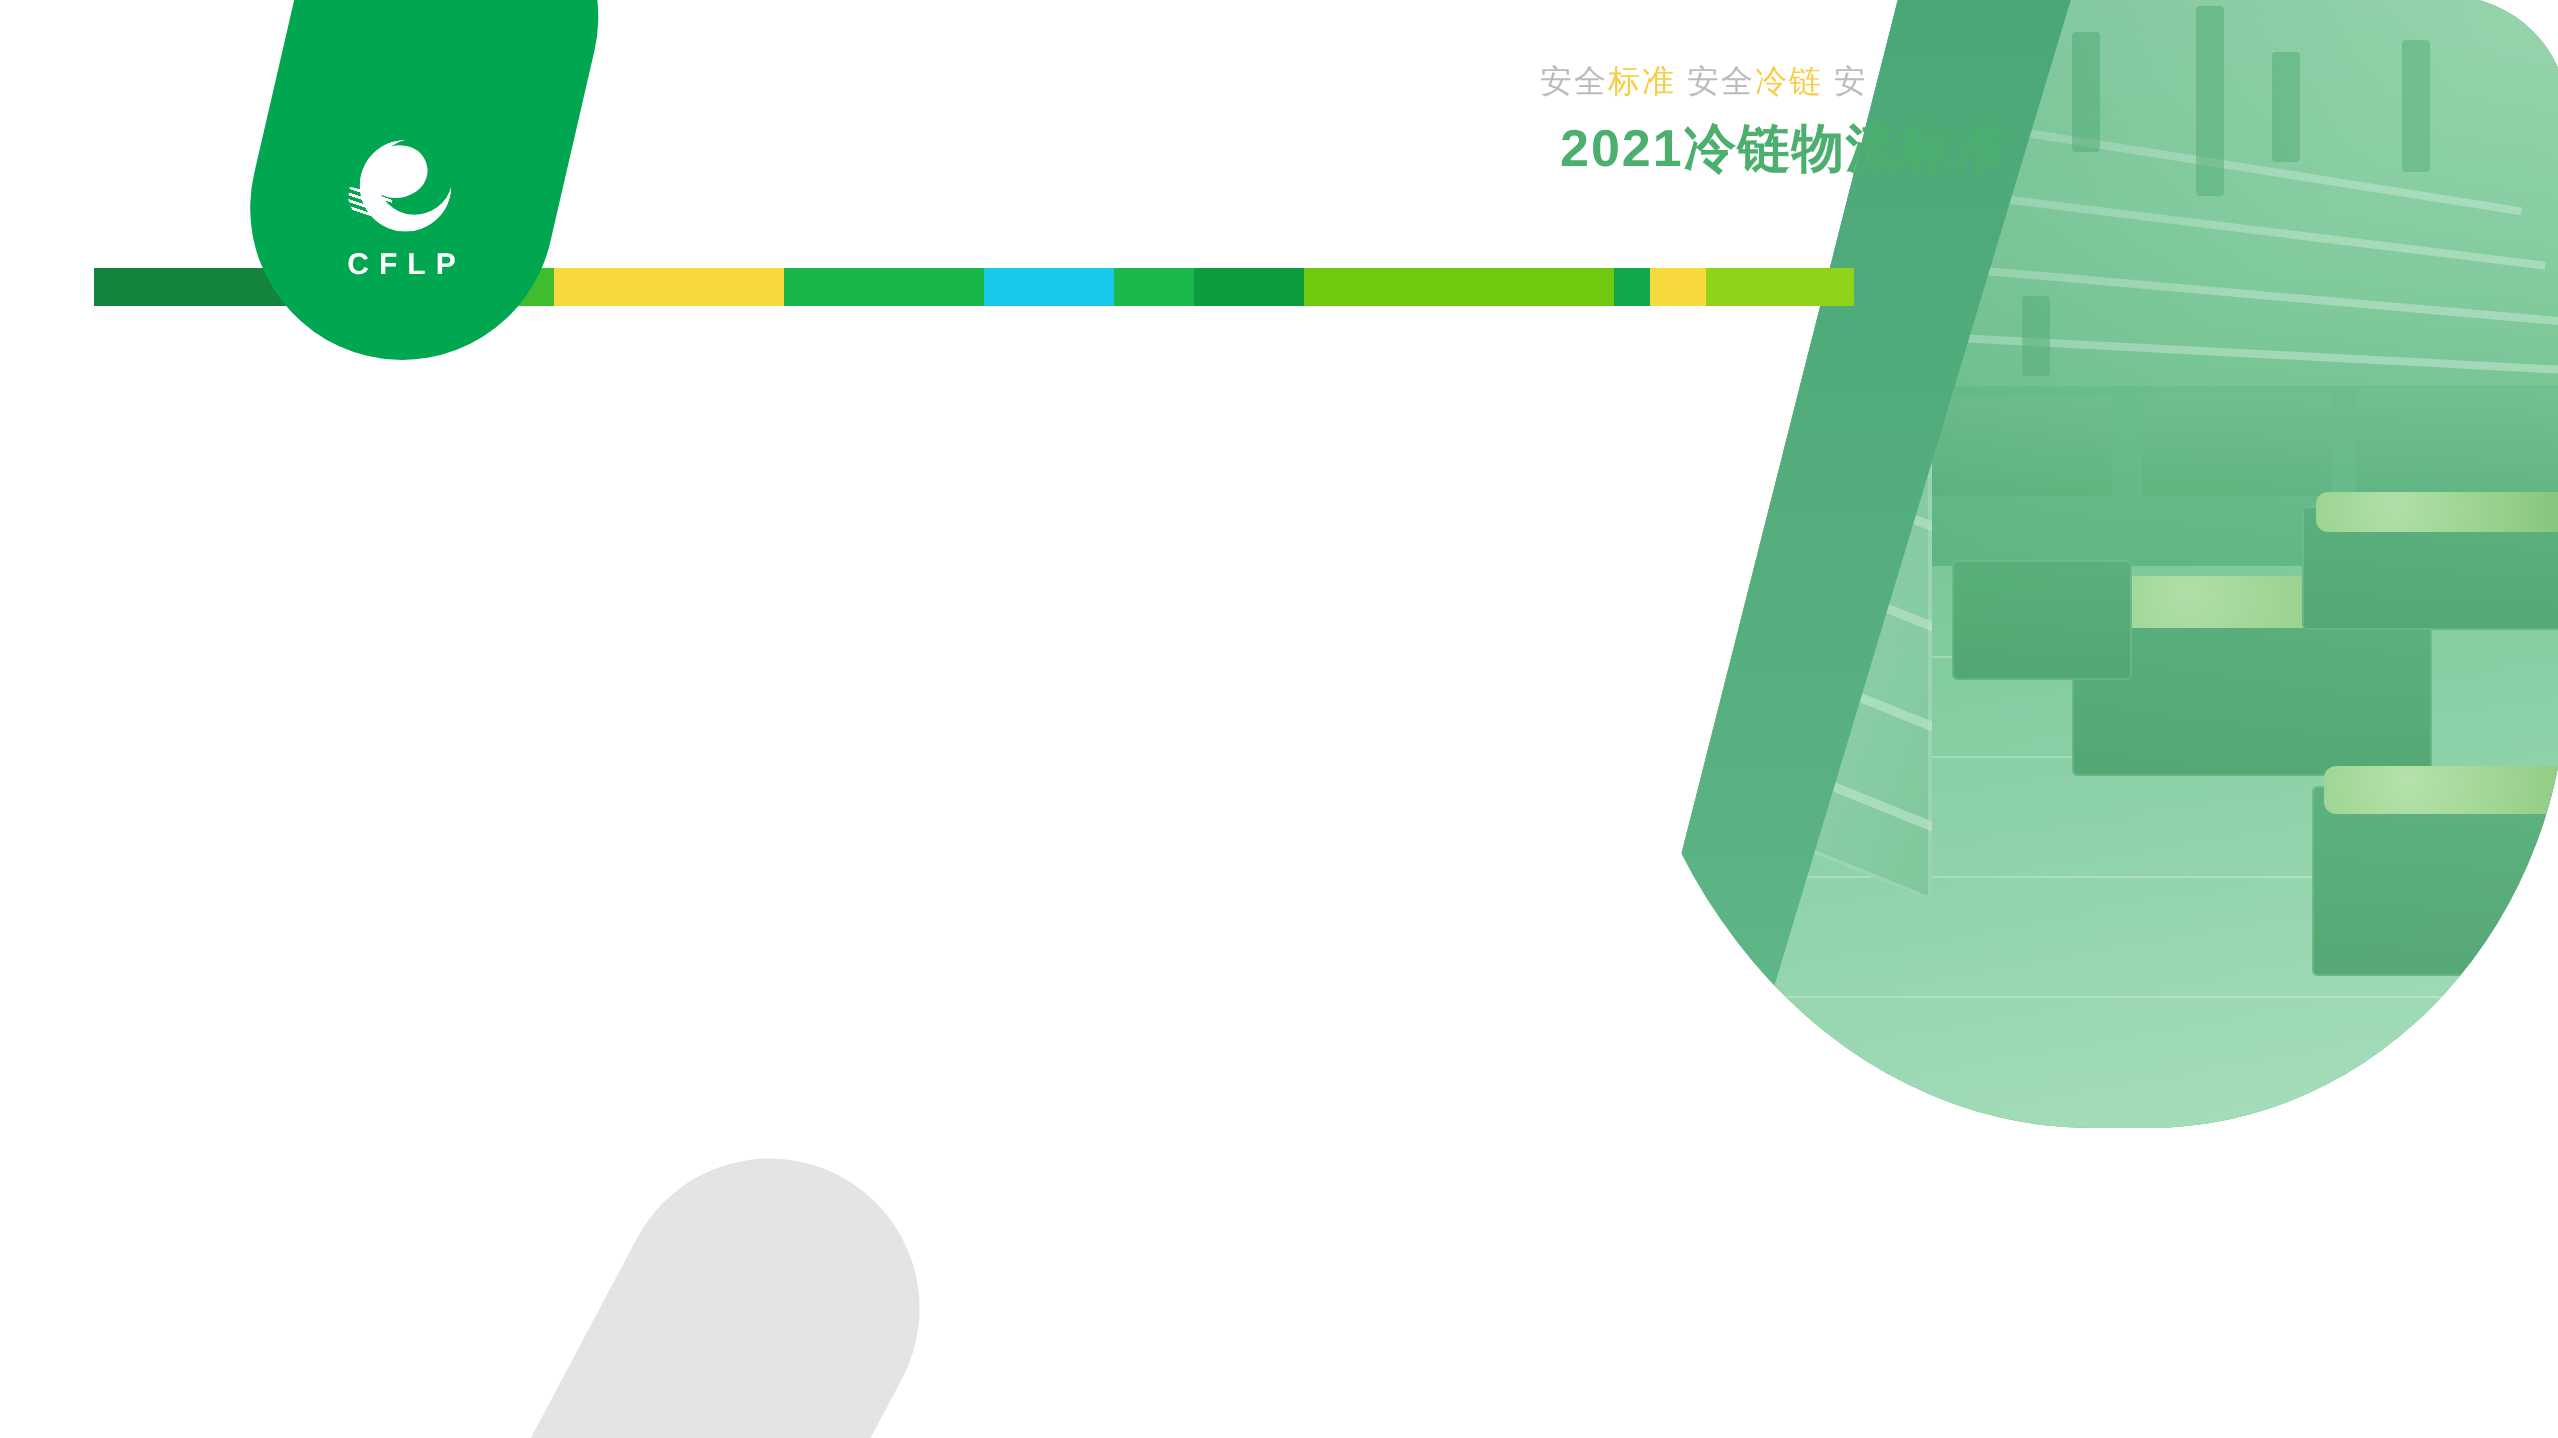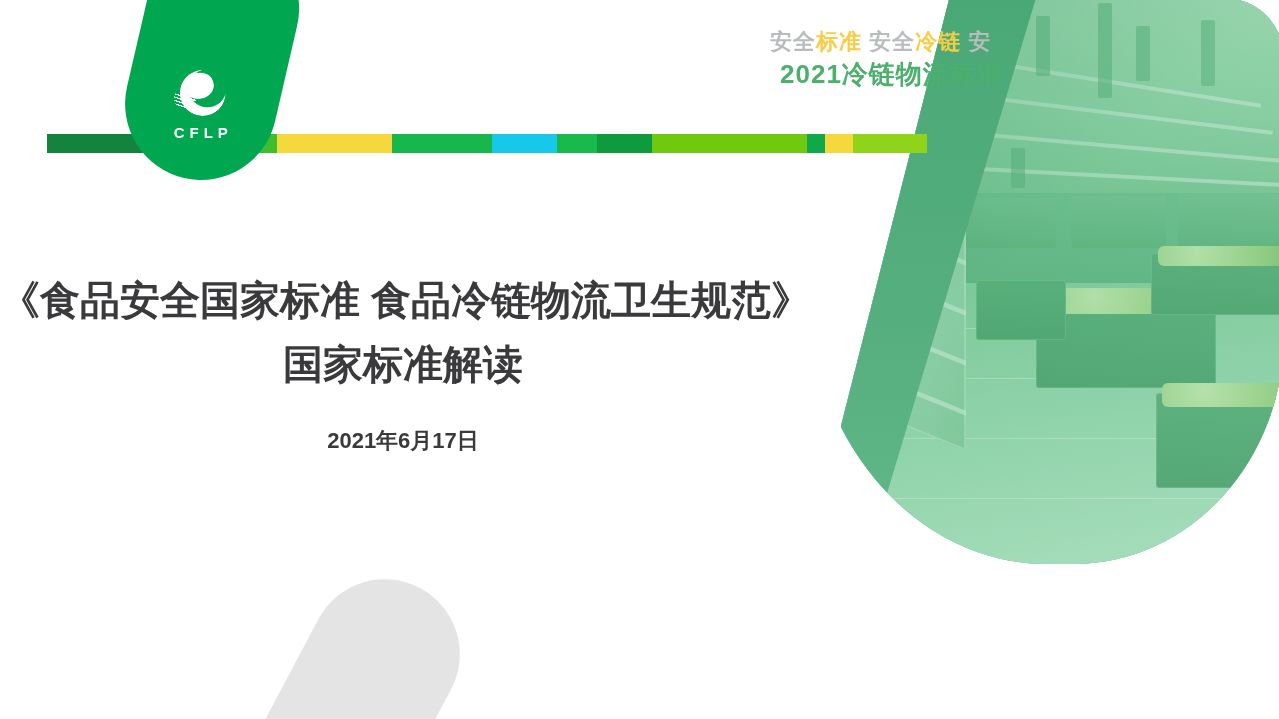--- a/index.html
+++ b/index.html
@@ -136,22 +136,22 @@
   
   .slogan {
     position: absolute;
     left: 770px;
     top: 28px;
     z-index: 3;
     text-align: left;
     white-space: nowrap;
   }
   .slogan-line1 {
-    font-size: 22px;
-    font-weight: bold;
+    font-size: 16px;
+    font-weight: normal;
     letter-spacing: 1px;
     color: #b9bcbd;
     line-height: 28px;
   }
   .slogan-line1 .hl { color: #f7cd46; }
   .slogan-line2 {
     font-size: 26px;
     font-weight: bold;
     color: #4caf6d;
     letter-spacing: 1px;
@@ -352,19 +352,14 @@
     <div class="logo-mark">
       <div class="logo-glyph">
         <div class="lg-crescent"></div>
         <div class="lg-ball"></div>
         <div class="lg-tail"></div>
       </div>
       <div class="logo-text">CFLP</div>
     </div>
   </div>
 
-  <div class="title-block">
-    <div class="title-main">《食品安全国家标准 食品冷链物流卫生规范》</div>
-    <div class="title-sub">国家标准解读</div>
-    <div class="title-date">2021年6月17日</div>
-  </div>
 
 </div>
 
 </body></html>

